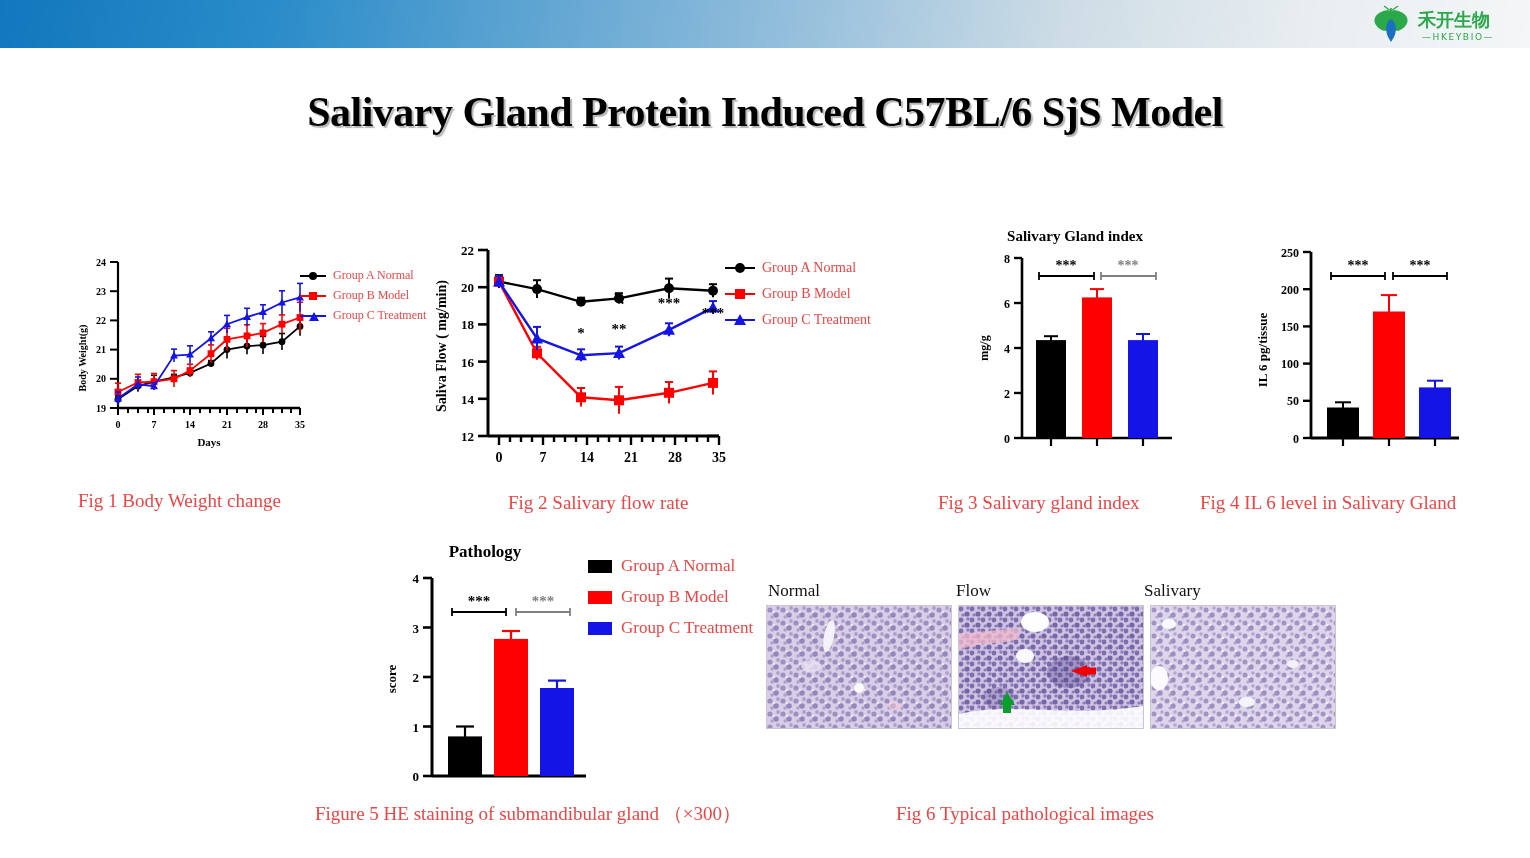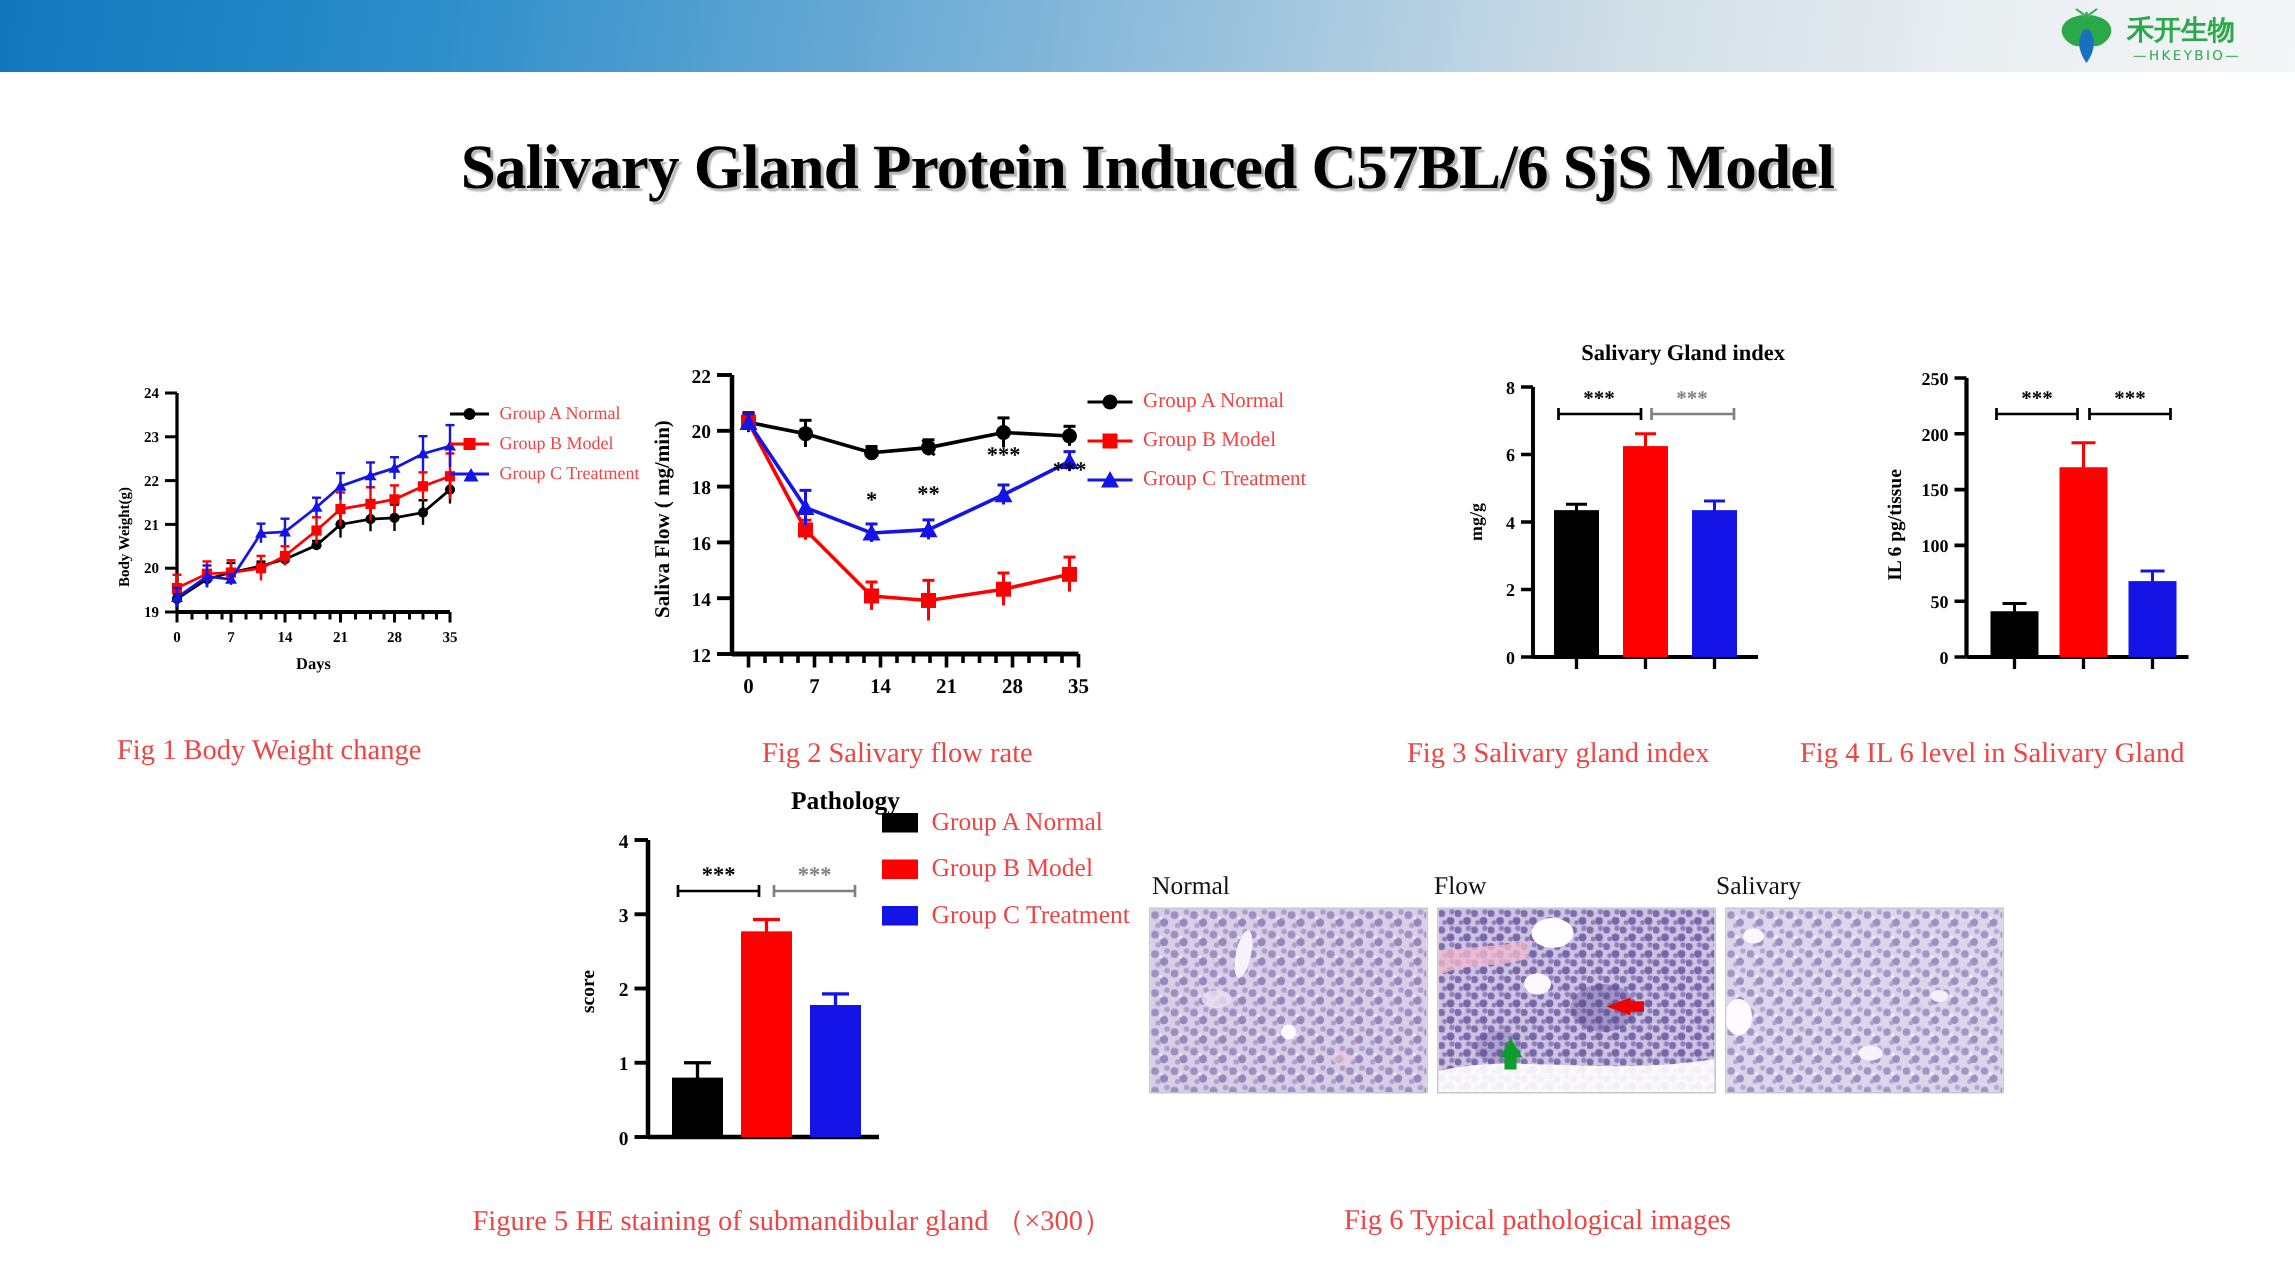--- a/index.html
+++ b/index.html
@@ -23,21 +23,21 @@
     color:#000;text-shadow:2px 2px 1px rgba(120,120,120,0.55);
     font-family:"Liberation Serif", serif;
   }
   
   .fig{position:absolute;}
   .caption{
     position:absolute;font-size:19px;color:#ef4444;white-space:nowrap;
     font-family:"Liberation Serif", serif;
   }
   .chart-title{
-    position:absolute;font-size:15px;font-weight:bold;text-align:right;
+    position:absolute;font-size:15px;font-weight:bold;text-align:center;
     white-space:nowrap;font-family:"Liberation Serif", serif;
   }
   .legend{position:absolute;}
   .legend-row{display:flex;align-items:center;margin-bottom:5px;}
   .legend-text{font-size:12px;font-family:"Liberation Serif", serif;white-space:nowrap;color:#ef4444;}
   .legend-text.big{font-size:14px;}
   .legend-text.huge{font-size:17px;}
   .legend-swatch{width:24px;height:13px;margin-right:9px;}
   .legend-line{width:26px;height:12px;margin-right:7px;position:relative;}
   .legend-line i{position:absolute;left:0;top:5px;width:26px;height:2px;display:block;}
@@ -544,21 +544,21 @@
         <line x1="212" y1="32" x2="212" y2="40"></line>
     </g>
     <g font-family="Liberation Serif, serif" font-size="14" font-weight="bold" fill="#000" text-anchor="middle">
       <text x="123" y="30">***</text>
       <text x="185" y="30">***</text>
     </g>
   </svg>
 </div>
 <div class="caption" style="left:1200px;top:492px;">Fig 4 IL 6 level in Salivary Gland</div>
 
-<div class="fig" style="left:370px;top:524px;width:230px;height:260px;">
+<div class="fig" style="left:370px;top:542px;width:230px;height:260px;">
   <div class="chart-title" style="left:0;top:0;width:230px;font-size:17px;">Pathology</div>
   <svg width="230" height="240" viewBox="0 0 230 240" style="position:absolute;left:0;top:22px;">
     <line x1="62" y1="14" x2="62" y2="212" stroke="#000" stroke-width="3"></line>
     <line x1="62" y1="212" x2="216" y2="212" stroke="#000" stroke-width="3"></line>
     <g font-family="Liberation Serif, serif" font-size="13" font-weight="bold" fill="#000">
       <line x1="53" y1="212" x2="62" y2="212" stroke="#000" stroke-width="2.6"></line>
         <text x="49" y="217" text-anchor="end">0</text>
       <line x1="53" y1="162.5" x2="62" y2="162.5" stroke="#000" stroke-width="2.6"></line>
         <text x="49" y="167.5" text-anchor="end">1</text>
       <line x1="53" y1="113" x2="62" y2="113" stroke="#000" stroke-width="2.6"></line>

